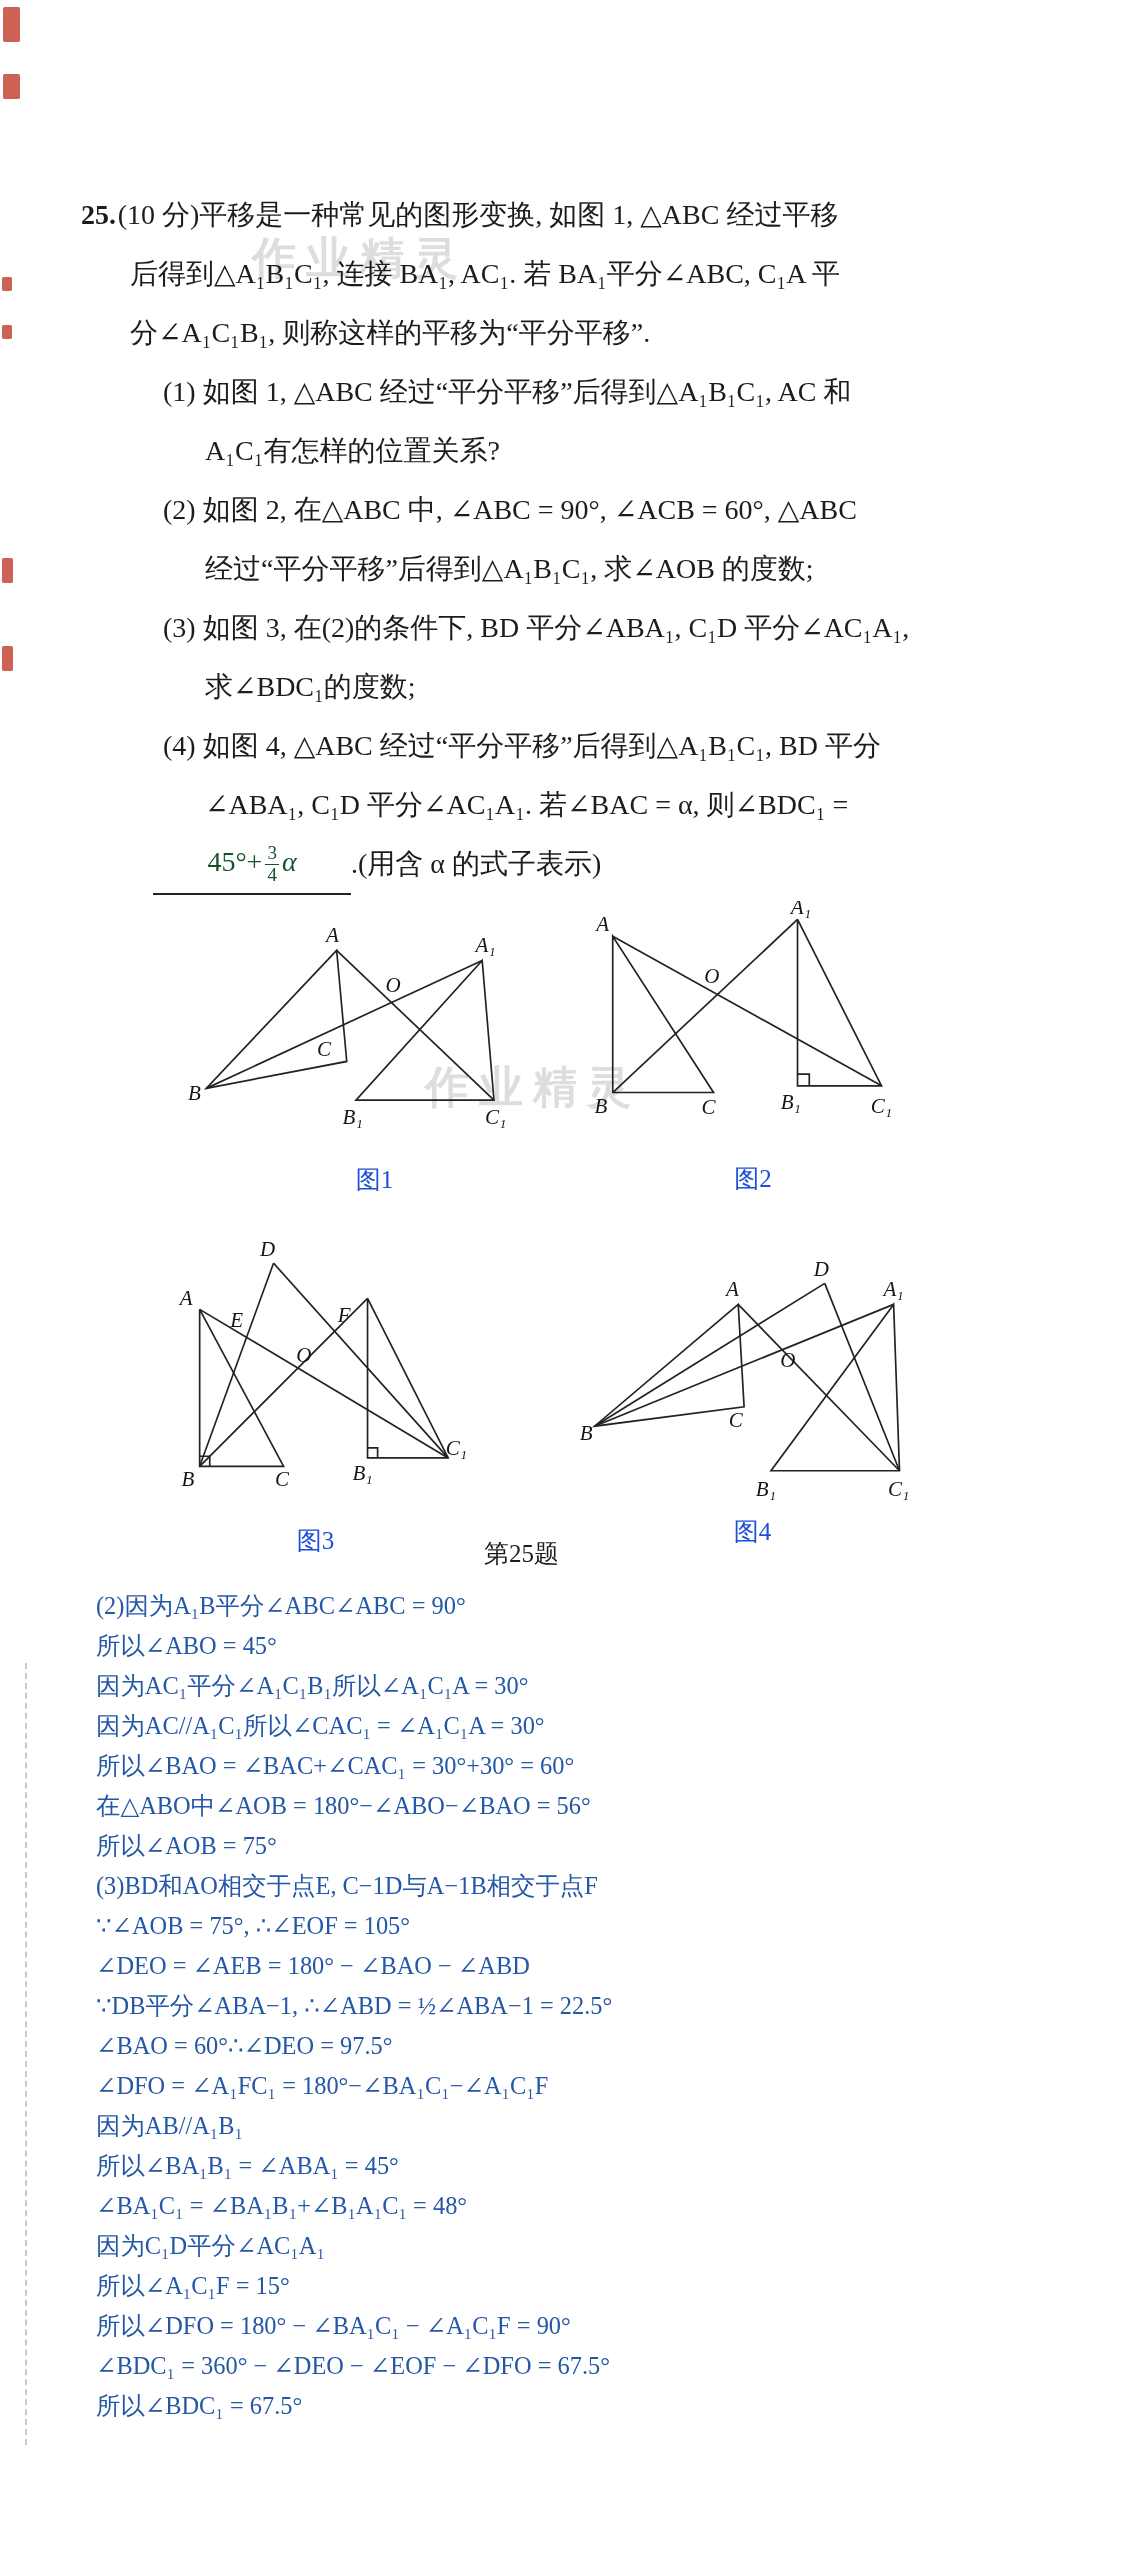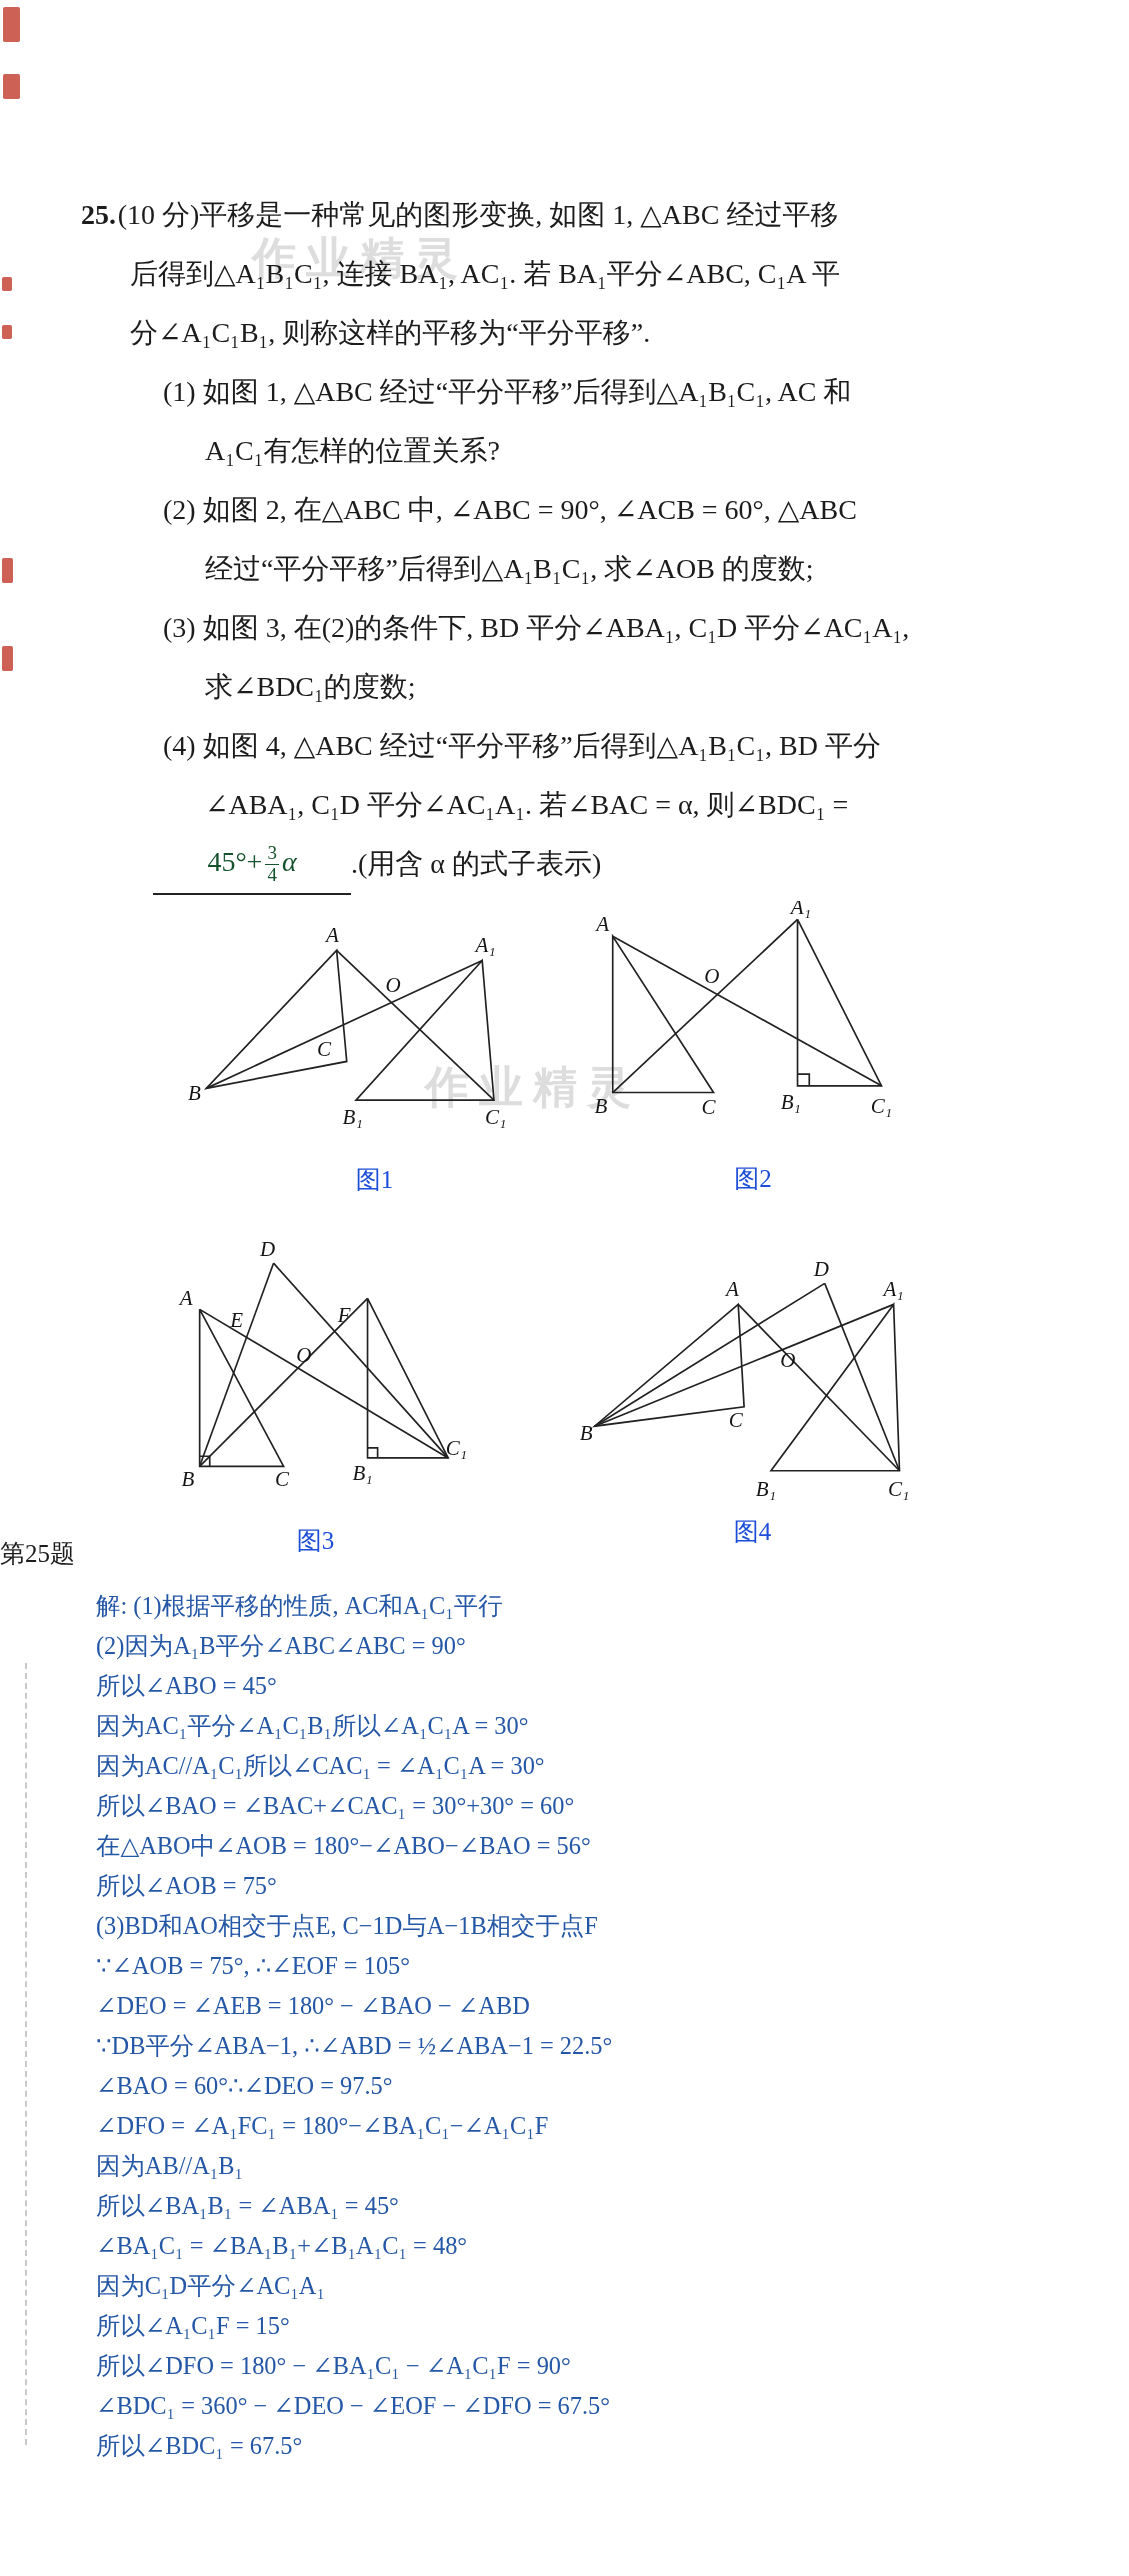--- a/index.html
+++ b/index.html
@@ -52,21 +52,21 @@
   .fig-block { position:absolute; text-align:center; }
   .fb1 { left:181px; top:910px; width:387px; }
   .fb2 { left:589px; top:901px; width:328px; }
   .fb3 { left:164px; top:1238px; width:303px; }
   .fb4 { left:576px; top:1254px; width:353px; }
   .fig-caption { font-size:25px; margin-top:5px; color:#1d4ed8; }
   .figlab text {
     font-family:"Liberation Serif","DejaVu Serif",serif; font-style:italic;
     font-size:25px; fill:#151515; text-anchor:middle;
   }
-  .main-caption { position:absolute; top:1537px; left:0; width:1043px; text-align:left; font-size:25px; }
+  .main-caption { position:absolute; top:1537px; left:0; width:1043px; text-align:center; font-size:25px; }
 
   
   .solution { position:absolute; left:96px; top:1586px; font-size:24.4px; line-height:40px; color:#2457a6; }
   .s-line { white-space:nowrap; }
 </style>
 </head>
 <body>
 
 <div class="page">
 
@@ -191,21 +191,20 @@
         <text x="226" y="288">B₁</text>
         <text x="384" y="288">C₁</text>
       </g>
     </svg>
     <div class="fig-caption">图4</div>
   </div>
 
   <div class="main-caption">第25题</div>
 
   <div class="solution">
-      <div class="s-line">解: (1)根据平移的性质, AC和A₁C₁平行</div>
       <div class="s-line">(2)因为A₁B平分∠ABC∠ABC = 90°</div>
       <div class="s-line">所以∠ABO = 45°</div>
       <div class="s-line">因为AC₁平分∠A₁C₁B₁所以∠A₁C₁A = 30°</div>
       <div class="s-line">因为AC//A₁C₁所以∠CAC₁ = ∠A₁C₁A = 30°</div>
       <div class="s-line">所以∠BAO = ∠BAC+∠CAC₁ = 30°+30° = 60°</div>
       <div class="s-line">在△ABO中∠AOB = 180°−∠ABO−∠BAO = 56°</div>
       <div class="s-line">所以∠AOB = 75°</div>
       <div class="s-line">(3)BD和AO相交于点E, C−1D与A−1B相交于点F</div>
       <div class="s-line">∵∠AOB = 75°, ∴∠EOF = 105°</div>
       <div class="s-line">∠DEO = ∠AEB = 180° − ∠BAO − ∠ABD</div>

